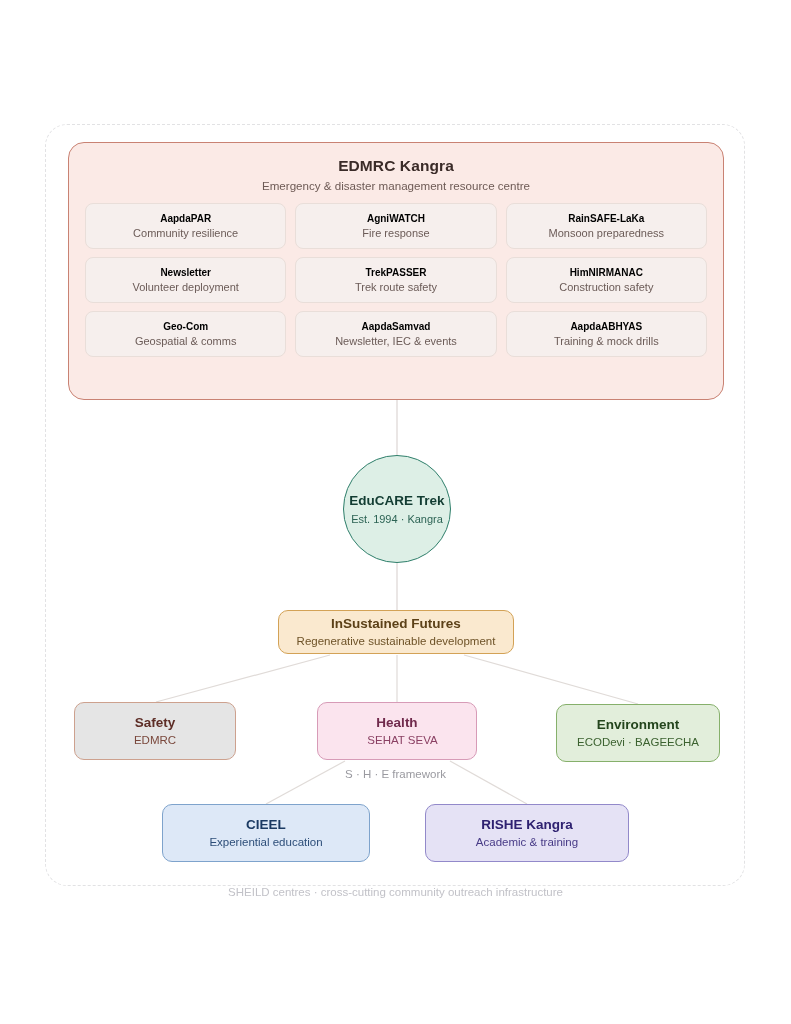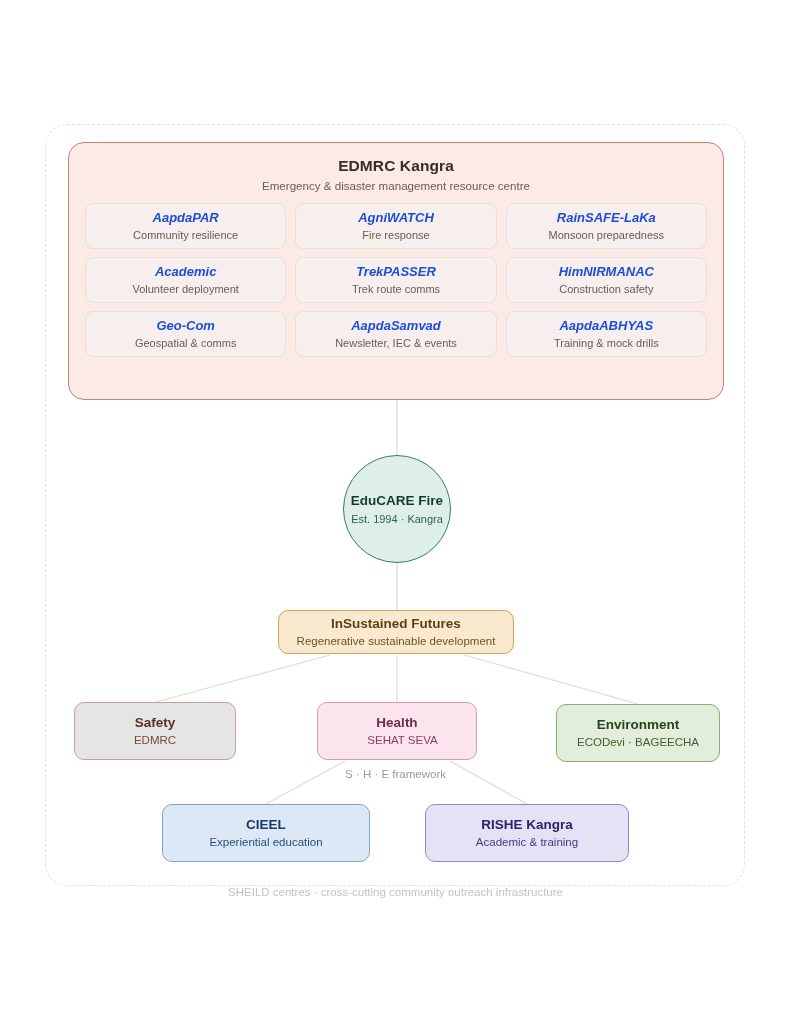--- a/index.html
+++ b/index.html
@@ -80,25 +80,24 @@
     border: 1px solid #e9ded9;
     border-radius: 8px;
     height: 46px;
     display: flex;
     flex-direction: column;
     align-items: center;
     justify-content: center;
     box-sizing: border-box;
   }
   .edmrc-card .c-title {
-    font-size: 13px;
+    font-size: 10px;
     font-weight: bold;
-    color: #1d4ed8;
+    color: #000000;
     line-height: 1.15;
-    font-style: italic;
   }
   .edmrc-card .c-sub {
     font-size: 11px;
     color: #6b5b57;
     margin-top: 3px;
     line-height: 1.1;
   }
 
   
   .core-circle {
@@ -282,27 +281,27 @@
         <div class="c-title">AgniWATCH</div>
         <div class="c-sub">Fire response</div>
       </div>
 
       <div class="edmrc-card">
         <div class="c-title">RainSAFE-LaKa</div>
         <div class="c-sub">Monsoon preparedness</div>
       </div>
 
       <div class="edmrc-card">
-        <div class="c-title">Academic</div>
+        <div class="c-title">Newsletter</div>
         <div class="c-sub">Volunteer deployment</div>
       </div>
 
       <div class="edmrc-card">
         <div class="c-title">TrekPASSER</div>
-        <div class="c-sub">Trek route comms</div>
+        <div class="c-sub">Trek route safety</div>
       </div>
 
       <div class="edmrc-card">
         <div class="c-title">HimNIRMANAC</div>
         <div class="c-sub">Construction safety</div>
       </div>
 
       <div class="edmrc-card">
         <div class="c-title">Geo-Com</div>
         <div class="c-sub">Geospatial &amp; comms</div>
@@ -315,21 +314,21 @@
 
       <div class="edmrc-card">
         <div class="c-title">AapdaABHYAS</div>
         <div class="c-sub">Training &amp; mock drills</div>
       </div>
 
     </div>
   </div>
 
   <div class="core-circle">
-    <div class="cc-title">EduCARE Fire</div>
+    <div class="cc-title">EduCARE Trek</div>
     <div class="cc-sub">Est. 1994 · Kangra</div>
   </div>
 
   <div class="node node-futures">
     <div class="n-title">InSustained Futures</div>
     <div class="n-sub">Regenerative sustainable development</div>
   </div>
 
   <div class="node node-safety">
     <div class="n-title">Safety</div>

